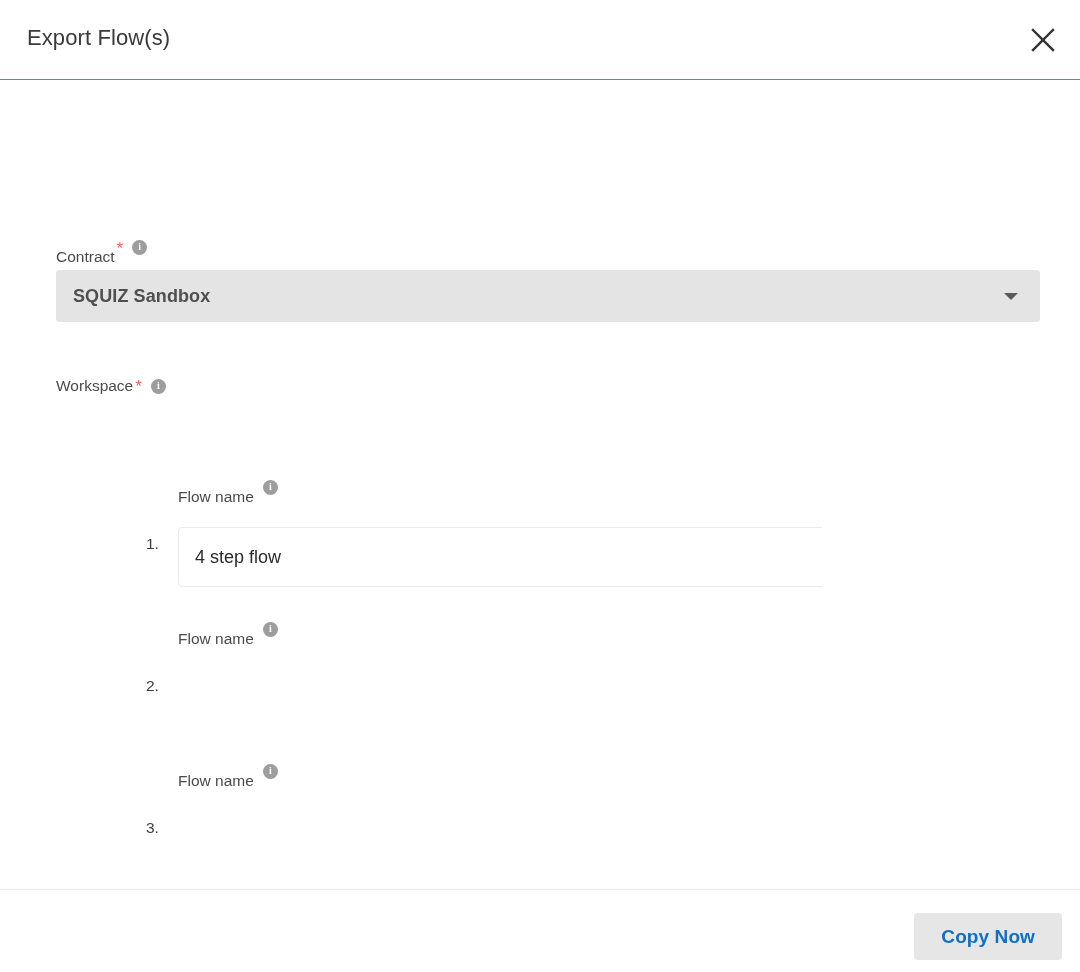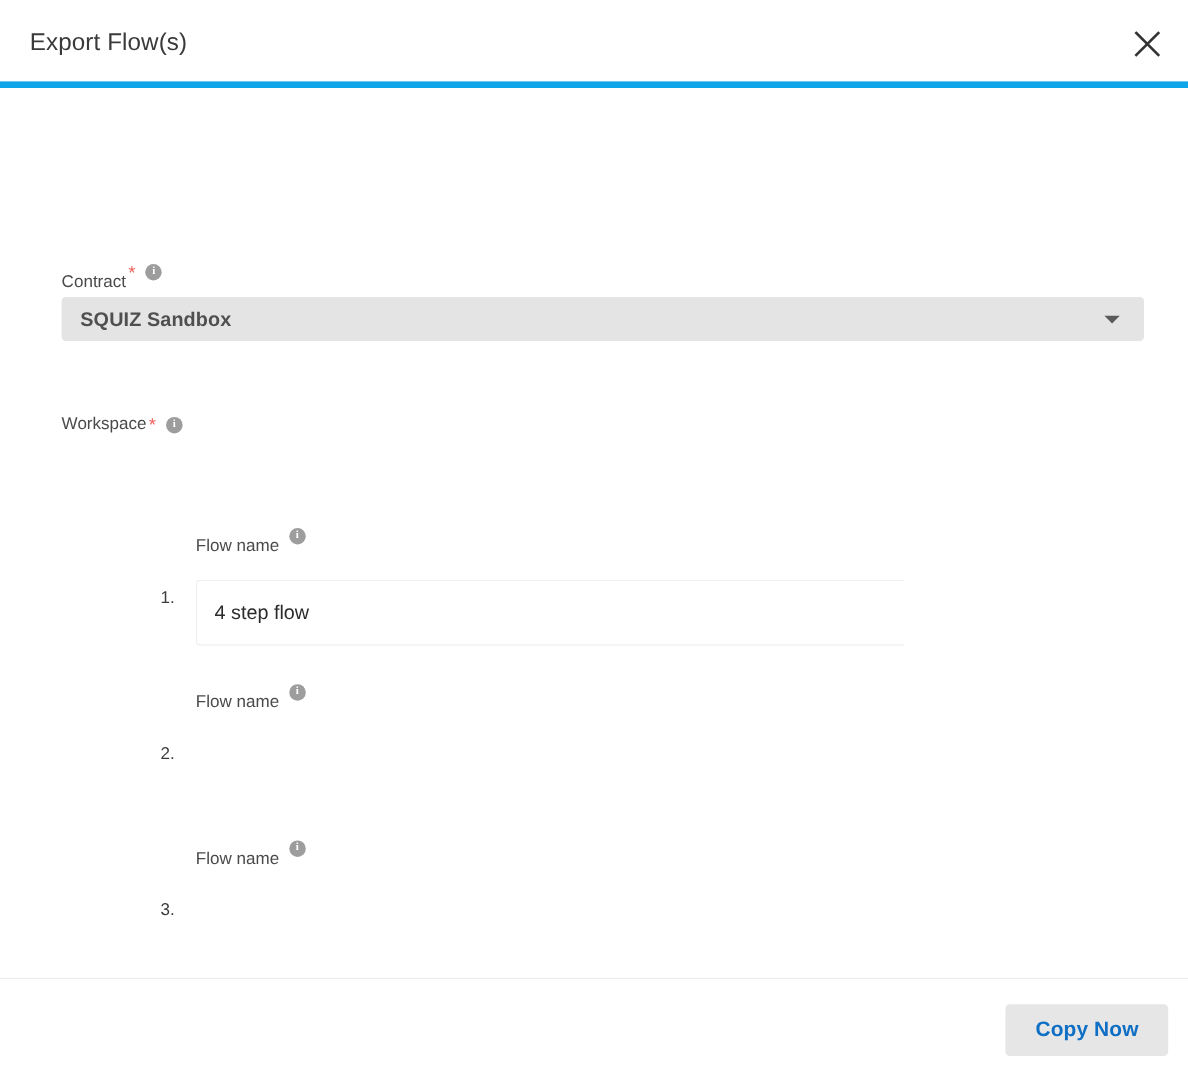--- a/index.html
+++ b/index.html
@@ -23,21 +23,21 @@
     display: flex;
     flex-direction: column;
     box-sizing: border-box;
   }
 
   
   .modal-header {
     position: relative;
     height: 80px;
     flex: 0 0 80px;
-    border-bottom: 6px solid #0ea5e9;
+    border-bottom: 1px solid #0ea5e9;
     box-sizing: border-box;
   }
   .modal-title {
     position: absolute;
     left: 27px;
     top: 25px;
     font-size: 22px;
     font-weight: 400;
     color: #3a3a3a;
     letter-spacing: 0.1px;
@@ -98,21 +98,21 @@
     line-height: 1;
     cursor: pointer;
     flex: 0 0 auto;
   }
   .info-icon span { position: relative; top: -0.5px; }
 
   .select-wrap {
     position: absolute;
     left: 56px;
     width: 984px;
-    height: 40px;
+    height: 52px;
     background: #e4e4e4;
     border-radius: 4px;
     display: flex;
     align-items: center;
     box-sizing: border-box;
     cursor: pointer;
   }
   .select-value {
     font-size: 18px;
     font-weight: 700;

